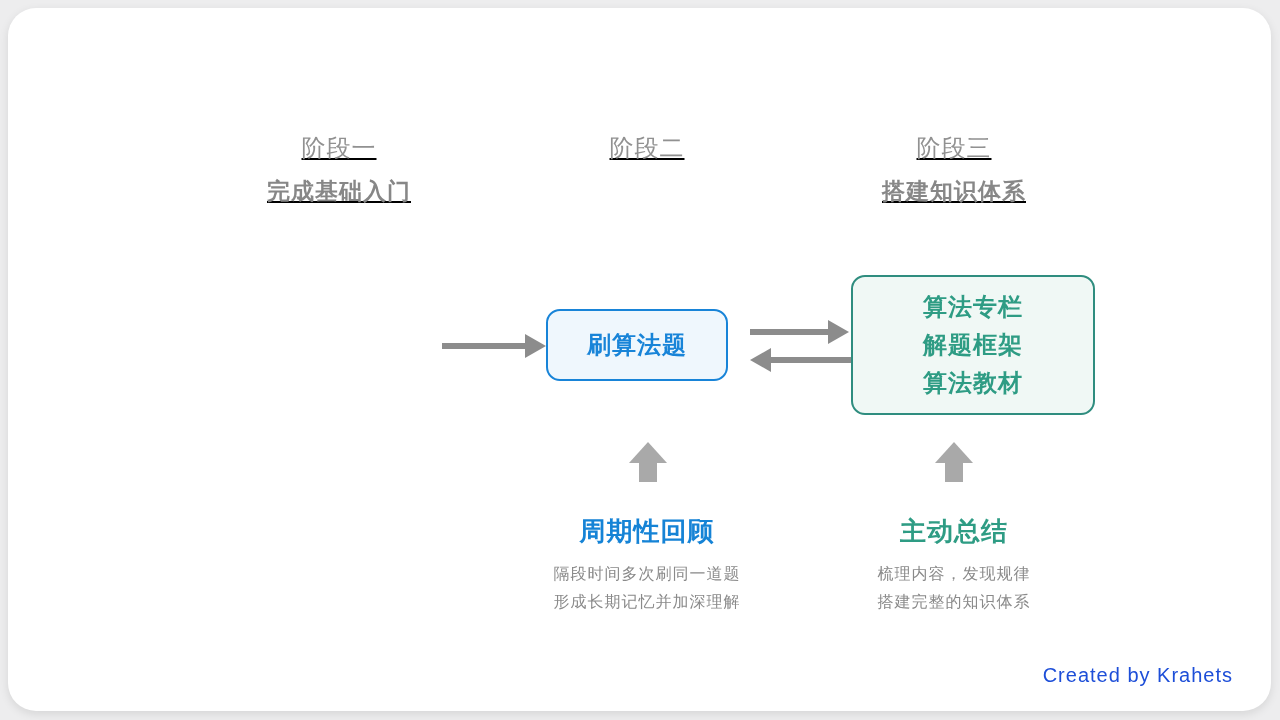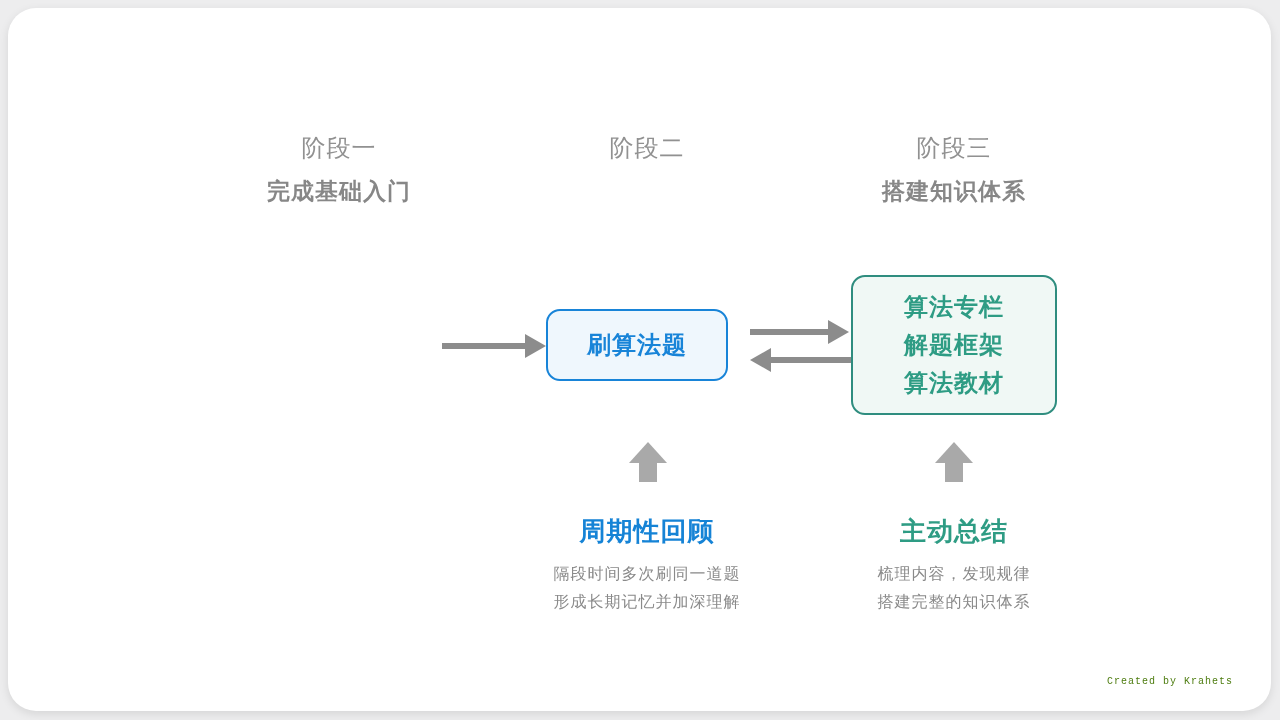--- a/index.html
+++ b/index.html
@@ -13,21 +13,21 @@
   }
   .card {
     position: absolute;
     left: 8px; top: 8px;
     width: 1263px; height: 703px;
     background: #ffffff;
     border-radius: 28px;
     box-shadow: 0 3px 10px rgba(0,0,0,0.10);
   }
   
-  .stage { position: absolute; width: 300px; text-align: center; top: 126px; }
+  .stage { position: absolute; width: 300px; text-align: center; top: 126px; text-decoration: underline; }
   .stage-1 { left: 181px; }
   .stage-2 { left: 489px; }
   .stage-3 { left: 796px; }
   .stage-label {
     font-size: 24px; color: #919191; line-height: 28px;
     letter-spacing: 1px;
   }
   .stage-subtitle {
     margin-top: 16px;
     font-size: 23px; font-weight: 700; color: #878787; line-height: 26px;
@@ -45,21 +45,21 @@
   }
   .node-green {
     left: 230px; top: 300px; width: 202px; height: 74px;
     border: 2px solid #5a9e5e; background: #f5faf5; color: #4ca153;
   }
   .node-blue {
     left: 538px; top: 301px; width: 182px; height: 72px;
     border: 2px solid #1884d8; background: #eff7fd; color: #1884d8;
   }
   .node-teal {
-    left: 843px; top: 267px; width: 206px; height: 140px;
+    left: 843px; top: 267px; width: 244px; height: 140px;
     border: 2px solid #2f8d7f; background: #f0f8f5; color: #2e9c84;
   }
   .node-teal .node-line { line-height: 38px; }
   
   .shaft { position: absolute; height: 6px; background: #8c8c8c; }
   .head-right {
     position: absolute; width: 0; height: 0;
     border-top: 12px solid transparent;
     border-bottom: 12px solid transparent;
     border-left: 21px solid #8c8c8c;
@@ -97,22 +97,22 @@
   }
   .annotation-review .annotation-title { color: #1583d6; }
   .annotation-summary .annotation-title { color: #2e9c84; }
   .annotation-desc {
     margin-top: 16px;
     font-size: 16px; color: #8a8a8a; line-height: 28px; letter-spacing: 1px;
   }
   
   .credit {
     position: absolute; right: 38px; bottom: 24px;
-    font-family: Liberation Mono, monospace;
-    font-size: 10px; color: #4d7c0f; letter-spacing: 1px;
+    font-family: Liberation Sans, sans-serif;
+    font-size: 20px; color: #1d4ed8; letter-spacing: 1px;
   }
 </style>
 </head>
 <body>
 
 <div class="card">
 
   <div class="stage stage-1">
     <div class="stage-label">阶段一</div>
     <div class="stage-subtitle">完成基础入门</div>

